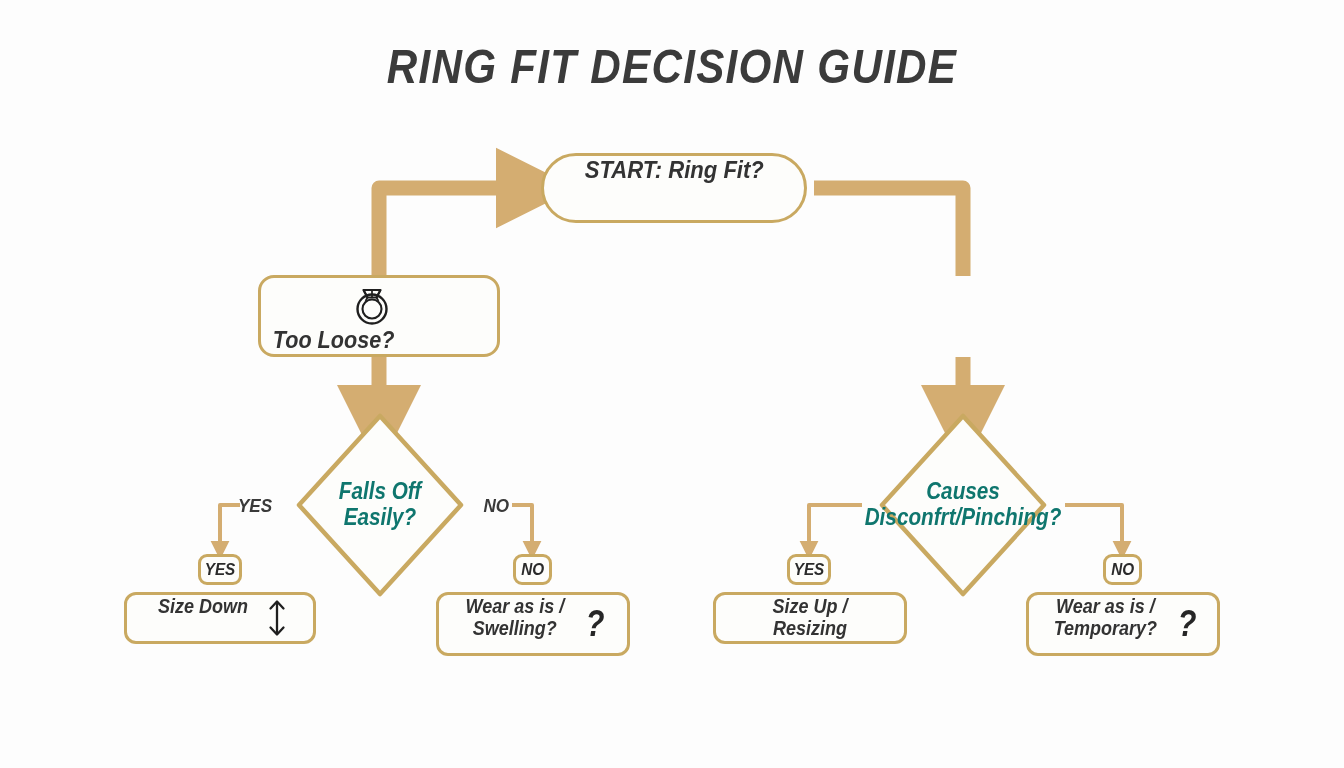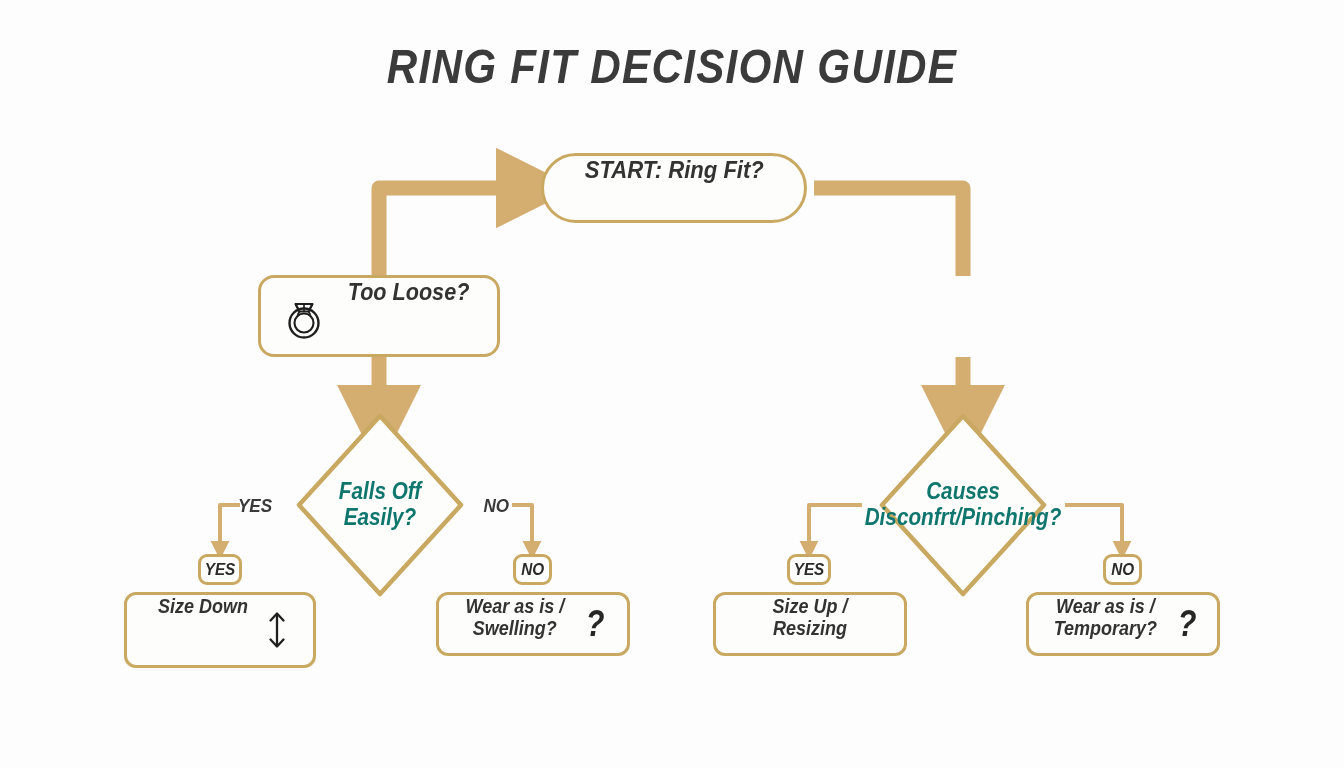--- a/index.html
+++ b/index.html
@@ -63,20 +63,21 @@
     border-width: 3px;
     font-size: 24px;
     font-family: "Liberation Sans Narrow", "Liberation Sans", sans-serif;
     transform: none;
   }
   .pill .txt { transform: scaleX(0.92); display:inline-block; }
 
   .rnode {
     border-radius: 16px;
     font-size: 24px;
+    flex-direction: column;
   }
 
   .rnode .txt {
     font-family: "Liberation Sans Narrow", "Liberation Sans", sans-serif;
     transform: scaleX(0.9);
     display: inline-block;
     white-space: nowrap;
   }
 
   .resbox {
@@ -278,42 +279,42 @@
   <div class="badge" style="left:513px; top:554px; width:39px; height:31px;">
     <span>NO</span>
   </div>
   <div class="badge" style="left:787px; top:554px; width:44px; height:31px;">
     <span>YES</span>
   </div>
   <div class="badge" style="left:1103px; top:554px; width:39px; height:31px;">
     <span>NO</span>
   </div>
 
-  <div class="node resbox" style="left:124px; top:592px; width:192px; height:76px;">
+  <div class="node resbox" style="left:124px; top:592px; width:192px; height:52px;">
     <span class="txt">
       <span>Size Down</span>
     </span>
     <span class="trailicon">
       <svg width="20" height="38" viewBox="0 0 20 38">
         <path d="M10 3 L10 35" stroke="#1f1f1f" stroke-width="2.3"></path>
         <path d="M3.5 9.5 L10 2.5 L16.5 9.5" fill="none" stroke="#1f1f1f" stroke-width="2.3" stroke-linejoin="round" stroke-linecap="round"></path>
         <path d="M3.5 28.5 L10 35.5 L16.5 28.5" fill="none" stroke="#1f1f1f" stroke-width="2.3" stroke-linejoin="round" stroke-linecap="round"></path>
       </svg>
     </span>
   </div>
 
   <div class="node resbox" style="left:436px; top:592px; width:194px; height:64px;">
     <span class="txt">
       <span>Wear as is /</span><br>
       <span>Swelling?</span>
     </span>
     <span class="trailicon qmark">?</span>
   </div>
 
-  <div class="node resbox" style="left:713px; top:592px; width:194px; height:64px;">
+  <div class="node resbox" style="left:713px; top:592px; width:194px; height:52px;">
     <span class="txt">
       <span>Size Up / Resizing</span>
     </span>
   </div>
 
   <div class="node resbox" style="left:1026px; top:592px; width:194px; height:64px;">
     <span class="txt">
       <span>Wear as is /</span><br>
       <span>Temporary?</span>
     </span>

